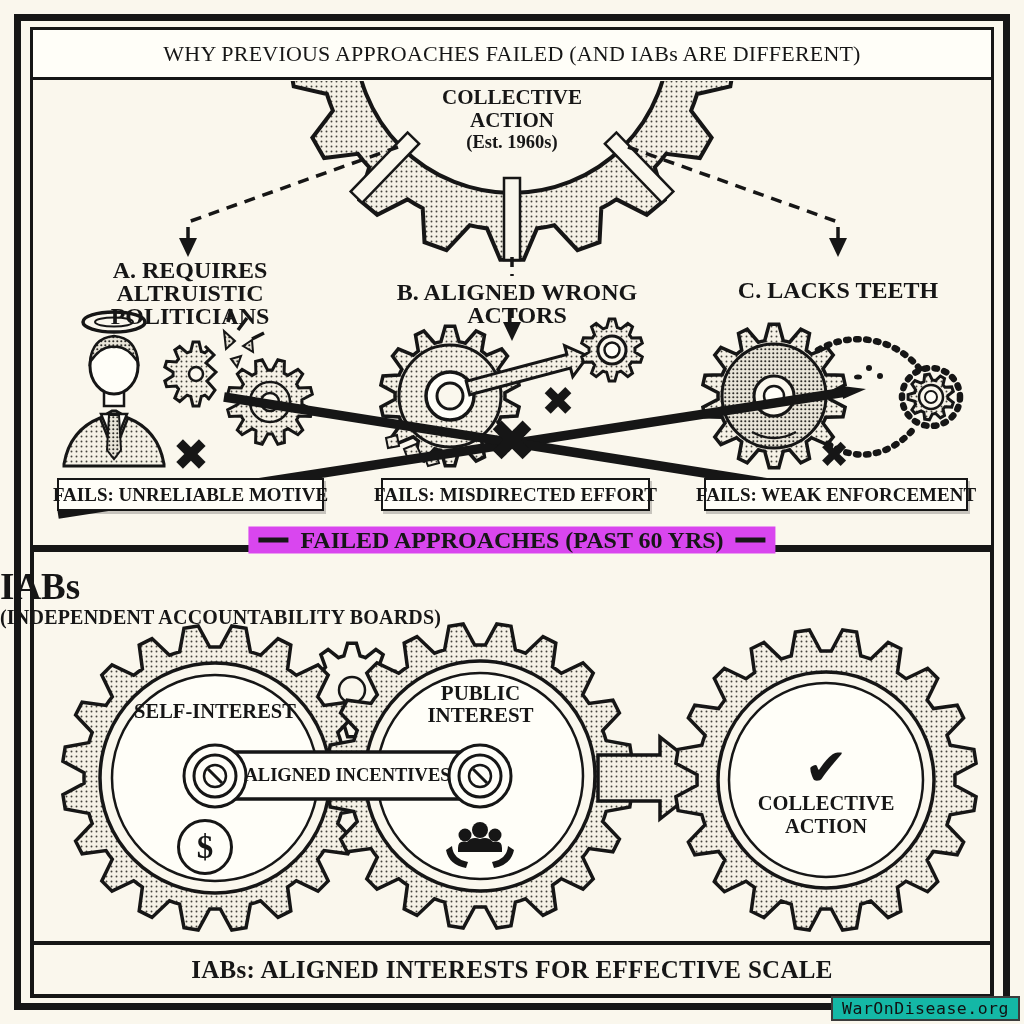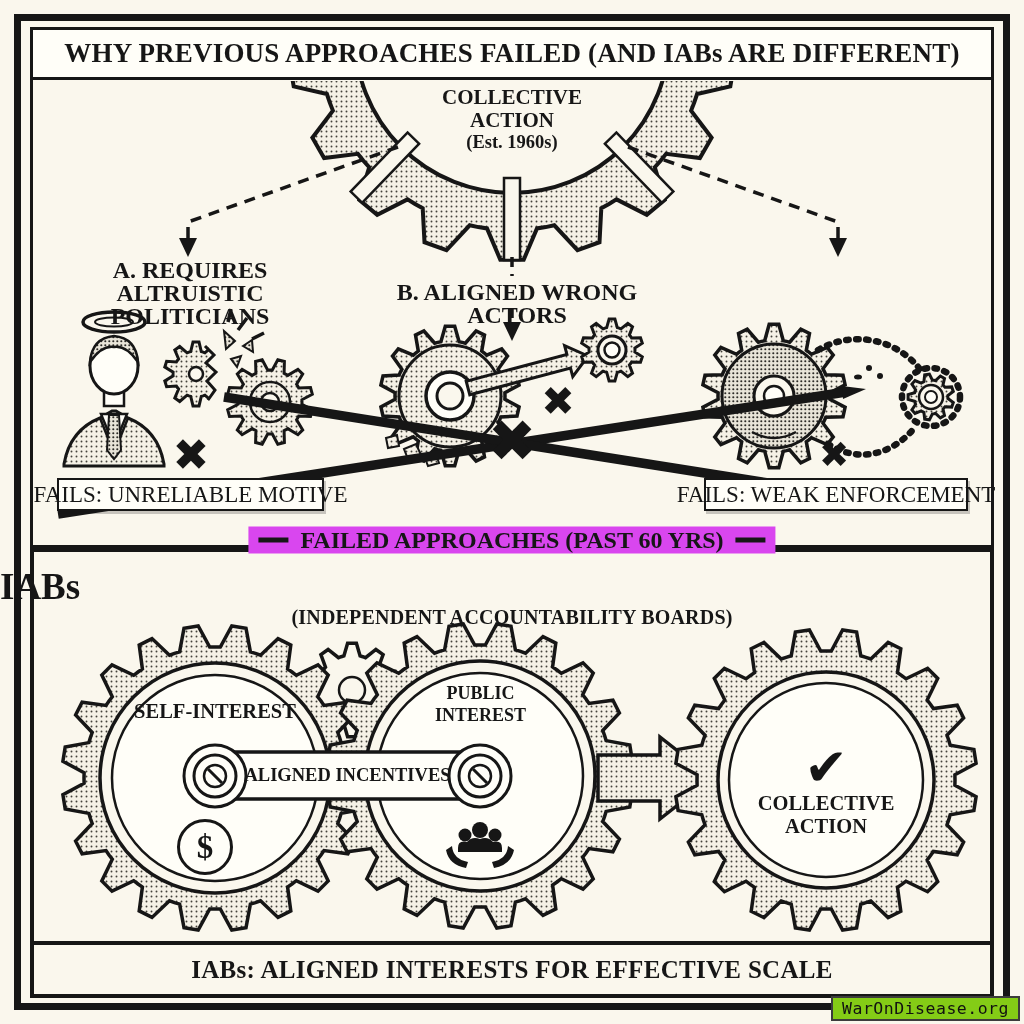--- a/index.html
+++ b/index.html
@@ -2,61 +2,61 @@
 <html><head>
 <meta charset="utf-8">
 <style>
   html,body{margin:0;padding:0;background:#fff}
   .stage{position:relative;width:1024px;height:1024px;background:#FAF7ED;overflow:hidden;
          font-family:"Liberation Serif","DejaVu Serif",serif;color:#161616}
   .frame{position:absolute;left:14px;top:14px;right:14px;bottom:14px;border:7px solid #161616;z-index:0}
   #art{position:absolute;left:0;top:0;z-index:1;pointer-events:none}
   .title-box{position:absolute;left:30px;top:27px;right:30px;height:47px;border:3px solid #161616;
              background:#FFFEF8;display:flex;align-items:center;justify-content:center;z-index:2}
-  .title{font-size:27px;font-weight:700;letter-spacing:.2px;white-space:nowrap}
+  .title{font-size:22px;font-weight:400;letter-spacing:.2px;white-space:nowrap}
   .failed-box{position:absolute;left:30px;top:77px;right:30px;height:465px;border:3px solid #161616;z-index:0}
   .iab-box{position:absolute;left:30px;top:548px;right:30px;height:442px;border:4px solid #161616;z-index:0}
   .iab-caption{position:absolute;left:0;right:0;bottom:0;height:49px;border-top:4px solid #161616;
                display:flex;align-items:center;justify-content:center;font-size:25px;font-weight:700;letter-spacing:.3px}
   .hub-text{position:absolute;left:392px;top:86px;width:240px;text-align:center;z-index:2;
             font-weight:700;font-size:21px;line-height:22.5px}
   .hub-est{font-size:18.5px}
   .branch-heading{position:absolute;text-align:center;font-weight:700;font-size:24px;line-height:23px;z-index:3}
   #headA{left:40px;top:259px;width:300px}
   #headB{left:366px;top:281px;width:302px}
   #headC{left:718px;top:279px;width:240px}
   .fails{position:absolute;top:478px;height:29px;border:2.5px solid #161616;background:#FFFEF8;
-         display:flex;align-items:center;justify-content:center;font-weight:400;font-size:23px;z-index:3;
+         display:flex;align-items:center;justify-content:center;font-weight:700;font-size:19px;z-index:3;
          box-shadow:2px 3px 0 rgba(20,20,20,.22);white-space:nowrap}
   #failA{left:57px;width:263px}
   #failB{left:381px;width:265px}
   #failC{left:704px;width:260px}
   .legend{position:absolute;left:50%;top:540px;transform:translate(-50%,-50%);background:#d946ef;
           padding:0 10px;display:flex;align-items:center;gap:12px;font-size:24px;font-weight:700;
           z-index:3;white-space:nowrap}
   .legend::before,.legend::after{content:"";display:block;width:30px;height:5px;background:#161616}
   .xmark{position:absolute;transform:translate(-50%,-50%);z-index:4;font-weight:700;color:#161616;
          font-family:"DejaVu Sans","Liberation Sans",sans-serif;line-height:1}
   #x-center{left:512px;top:441px;font-size:58px}
   #x-a{left:191px;top:455px;font-size:44px}
   #x-b{left:558px;top:401px;font-size:40px}
   #x-c{left:834px;top:455px;font-size:36px}
   #check{left:826px;top:767px;font-size:52px;z-index:3}
   .iab-title{position:absolute;left:0;right:0;top:565px;font-size:37px;font-weight:700;z-index:2}
-  .iab-subtitle{position:absolute;left:0;right:0;top:606px;text-align:center;font-size:20px;font-weight:700;z-index:2;letter-spacing:.2px}
+  .iab-subtitle{position:absolute;left:0;right:0;top:606px;text-align:left;font-size:20px;font-weight:700;z-index:2;letter-spacing:.2px}
   .gear-label{position:absolute;text-align:center;font-weight:700;z-index:2}
   #lblSelf{left:100px;top:700px;width:230px;font-size:20.5px}
-  #lblPublic{left:398px;top:682px;width:165px;font-size:18px;line-height:22px}
+  #lblPublic{left:398px;top:682px;width:165px;font-size:21px;line-height:22px}
   #lblRod{left:240px;top:765px;width:215px;font-size:18.5px;z-index:3}
   #lblSuccess{left:726px;top:726px;width:200px;font-size:20.5px}
   #lblCollective{left:726px;top:792px;width:200px;font-size:20.5px;line-height:22.5px}
   .dollar{position:absolute;left:177px;top:819px;width:50px;height:50px;border:3.5px solid #161616;
           border-radius:50%;display:flex;align-items:center;justify-content:center;font-size:33px;
           font-weight:700;z-index:2;background:#FFFEF8}
-  .watermark{position:absolute;right:4px;bottom:3px;background:#84cc16;border:2px solid #3c3c3c;
+  .watermark{position:absolute;right:4px;bottom:3px;background:#14b8a6;border:2px solid #3c3c3c;
              font-family:"DejaVu Sans Mono","Liberation Mono",monospace;font-size:16.5px;
              padding:1px 9px;z-index:5;letter-spacing:.5px;color:#111}
 </style>
 </head>
 <body>
 
 <div class="stage">
   <div class="frame"></div>
 
   <svg id="art" width="1024" height="1024" viewBox="0 0 1024 1024">
@@ -221,22 +221,24 @@
   </div>
 
   <div class="hub-text">
     <div>COLLECTIVE</div>
     <div>ACTION</div>
     <div class="hub-est">(Est. 1960s)</div>
   </div>
 
   <div id="headA" class="branch-heading">A. REQUIRES ALTRUISTIC POLITICIANS</div>
   <div id="headB" class="branch-heading">B. ALIGNED WRONG ACTORS</div>
+  <div id="headC" class="branch-heading">C. LACKS TEETH</div>
 
   <div id="failA" class="fails">FAILS: UNRELIABLE MOTIVE</div>
+  <div id="failB" class="fails">FAILS: MISDIRECTED EFFORT</div>
   <div id="failC" class="fails">FAILS: WEAK ENFORCEMENT</div>
 
   <div class="legend">FAILED APPROACHES (PAST 60 YRS)</div>
 
   <span id="x-a" class="xmark">✖</span>
   <span id="x-b" class="xmark">✖</span>
   <span id="x-c" class="xmark">✖</span>
   <span id="x-center" class="xmark">✖</span>
 
   <div class="iab-title">IABs</div>

